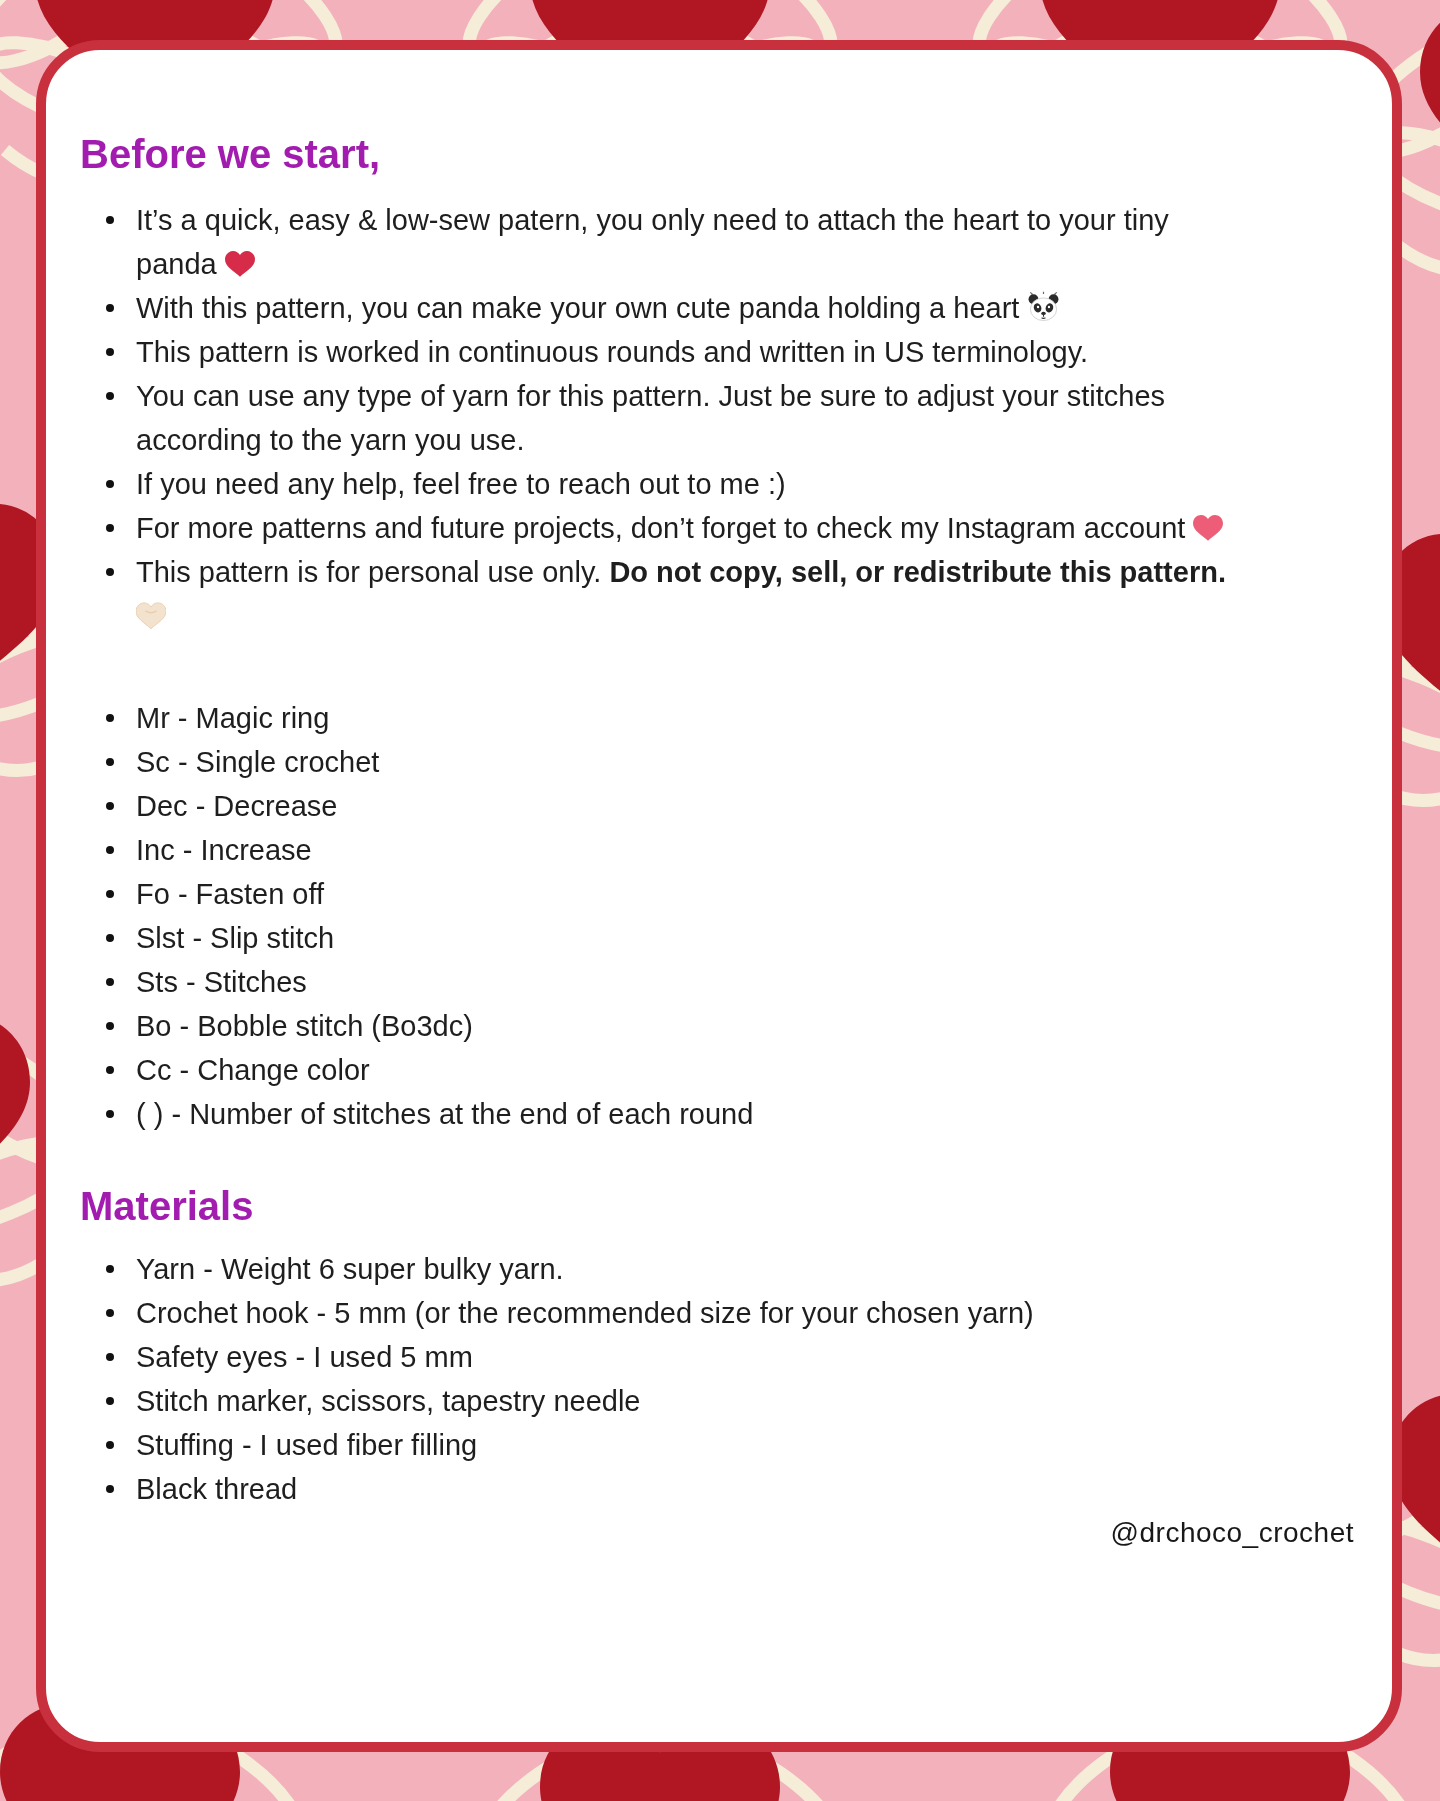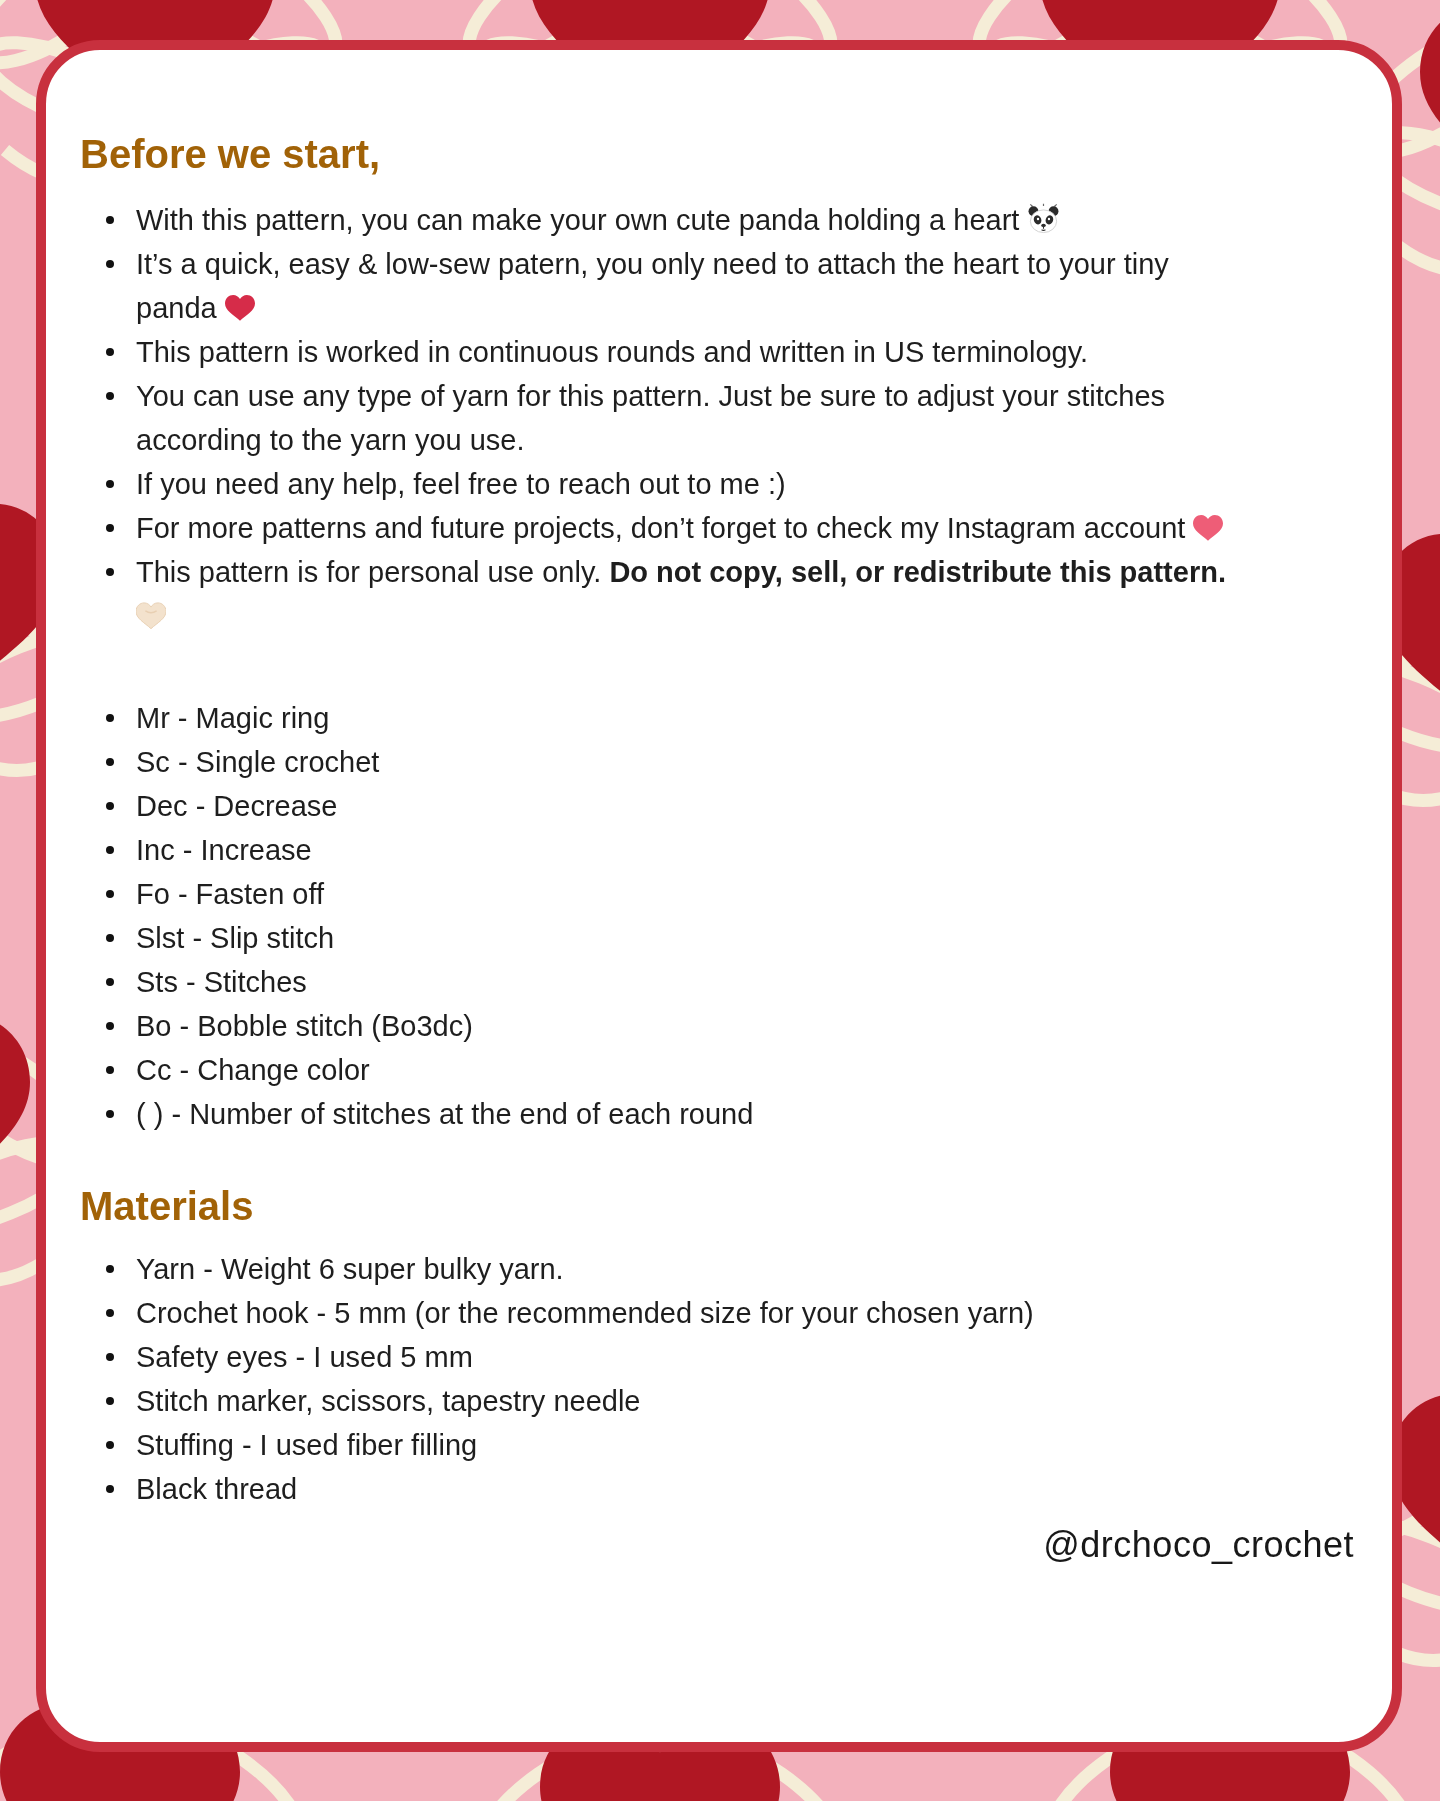--- a/index.html
+++ b/index.html
@@ -34,21 +34,21 @@
     background: #ffffff;
     border: 10px solid #C8303E;
     border-radius: 64px;
     padding: 80px 36px 0 34px;
   }
   h2 {
     margin: 0 0 20px 0;
     font-size: 40px;
     line-height: 48px;
     font-weight: 700;
-    color: #a16207;
+    color: #a21caf;
   }
   ul {
     list-style: none;
     margin: 0;
     padding: 0 0 0 56px;
   }
   .sec1 ul { margin-bottom: 58px; }
   .sec2 ul { margin-bottom: 46px; }
   .sec2 h2 { margin-bottom: 20px; }
   .sec3 h2 { margin-bottom: 17px; }
@@ -63,24 +63,24 @@
     left: -30px; top: 18px;
     width: 8px; height: 8px;
     border-radius: 50%;
     background: #111;
   }
   .bold { font-weight: 700; }
   .emoji { display: inline-block; width: 30px; height: 28px; vertical-align: -4px; }
   .emoji svg { width: 100%; height: 100%; display: block; }
   .emoji.big { width: 33px; height: 31px; }
   .handle {
-    margin-top: 12px;
+    margin-top: 0;
     padding-right: 2px;
     text-align: right;
-    font-size: 36px;
+    font-size: 28px;
     line-height: 44px;
     font-weight: 500;
     color: #181818;
     letter-spacing: 0.5px;
   }
 </style>
 </head>
 <body>
 
 <div class="page">
@@ -132,34 +132,34 @@
       </svg></div>
   <div class="motif m11"><svg viewBox="0 0 420 380">
         <use href="#motif"></use>
       </svg></div>
 
   <div class="card">
 
     <section class="sec1">
       <h2>Before we start,</h2>
       <ul>
+          <li><span>It’s a quick, easy &amp; low-sew patern, you only need to attach the heart to your tiny</span><br><span>panda </span><span class="emoji"><svg viewBox="0 0 32 29">
+                <path d="M16 28 C9 21.6 0 17 0 9.6 C0 4.2 4.2 0.5 8.7 0.5 C11.8 0.5 14.6 2.3 16 5 C17.4 2.3 20.2 0.5 23.3 0.5 C27.8 0.5 32 4.2 32 9.6 C32 17 23 21.6 16 28 Z" fill="#D62C49"></path>
+              </svg></span></li>
           <li><span>With this pattern, you can make your own cute panda holding a heart </span><span class="emoji big"><svg viewBox="0 0 36 34">
                 <path d="M3.5 1.5 l2.6 2.4 M32.5 1.5 l-2.6 2.4 M18 0.8 v2.4" stroke="#6b6b6b" stroke-width="1.3" fill="none"></path>
                 <circle cx="7" cy="9" r="5.4" fill="#2b2b2b"></circle>
                 <circle cx="29" cy="9" r="5.4" fill="#2b2b2b"></circle>
                 <ellipse cx="18" cy="20" rx="14.4" ry="12.4" fill="#fff" stroke="#cfcfcf" stroke-width="1"></ellipse>
                 <ellipse cx="11.5" cy="18.5" rx="4.1" ry="5.1" fill="#2b2b2b" transform="rotate(-18 11.5 18.5)"></ellipse>
                 <ellipse cx="24.5" cy="18.5" rx="4.1" ry="5.1" fill="#2b2b2b" transform="rotate(18 24.5 18.5)"></ellipse>
                 <circle cx="12" cy="17.6" r="1.3" fill="#fff"></circle>
                 <circle cx="24" cy="17.6" r="1.3" fill="#fff"></circle>
                 <ellipse cx="18" cy="24.6" rx="2.5" ry="1.8" fill="#2b2b2b"></ellipse>
                 <path d="M18 26.4 v1.8 M15.9 29.3 q2.1 1.5 4.2 0" stroke="#2b2b2b" stroke-width="1.2" fill="none"></path>
-              </svg></span></li>
-          <li><span>It’s a quick, easy &amp; low-sew patern, you only need to attach the heart to your tiny</span><br><span>panda </span><span class="emoji"><svg viewBox="0 0 32 29">
-                <path d="M16 28 C9 21.6 0 17 0 9.6 C0 4.2 4.2 0.5 8.7 0.5 C11.8 0.5 14.6 2.3 16 5 C17.4 2.3 20.2 0.5 23.3 0.5 C27.8 0.5 32 4.2 32 9.6 C32 17 23 21.6 16 28 Z" fill="#D62C49"></path>
               </svg></span></li>
           <li><span>This pattern is worked in continuous rounds and written in US terminology.</span></li>
           <li><span>You can use any type of yarn for this pattern. Just be sure to adjust your stitches</span><br><span>according to the yarn you use.</span></li>
           <li><span>If you need any help, feel free to reach out to me :)</span></li>
           <li><span>For more patterns and future projects, don’t forget to check my Instagram account </span><span class="emoji"><svg viewBox="0 0 32 29">
                 <path d="M16 28 C9 21.6 0 17 0 9.6 C0 4.2 4.2 0.5 8.7 0.5 C11.8 0.5 14.6 2.3 16 5 C17.4 2.3 20.2 0.5 23.3 0.5 C27.8 0.5 32 4.2 32 9.6 C32 17 23 21.6 16 28 Z" fill="#EE5D77"></path>
               </svg></span></li>
           <li><span>This pattern is for personal use only. </span><span class="bold">Do not copy, sell, or redistribute this pattern.</span><br><span class="emoji"><svg viewBox="0 0 32 29">
                 <path d="M16 28 C9 21.6 0 17 0 9.6 C0 4.2 4.2 0.5 8.7 0.5 C11.8 0.5 14.6 2.3 16 5 C17.4 2.3 20.2 0.5 23.3 0.5 C27.8 0.5 32 4.2 32 9.6 C32 17 23 21.6 16 28 Z" fill="#F3E2CD" stroke="#E8CFB2" stroke-width="1"></path>
                 <path d="M10 9 Q16 13 22 9" stroke="#E8CFB2" stroke-width="1.4" fill="none"></path>

